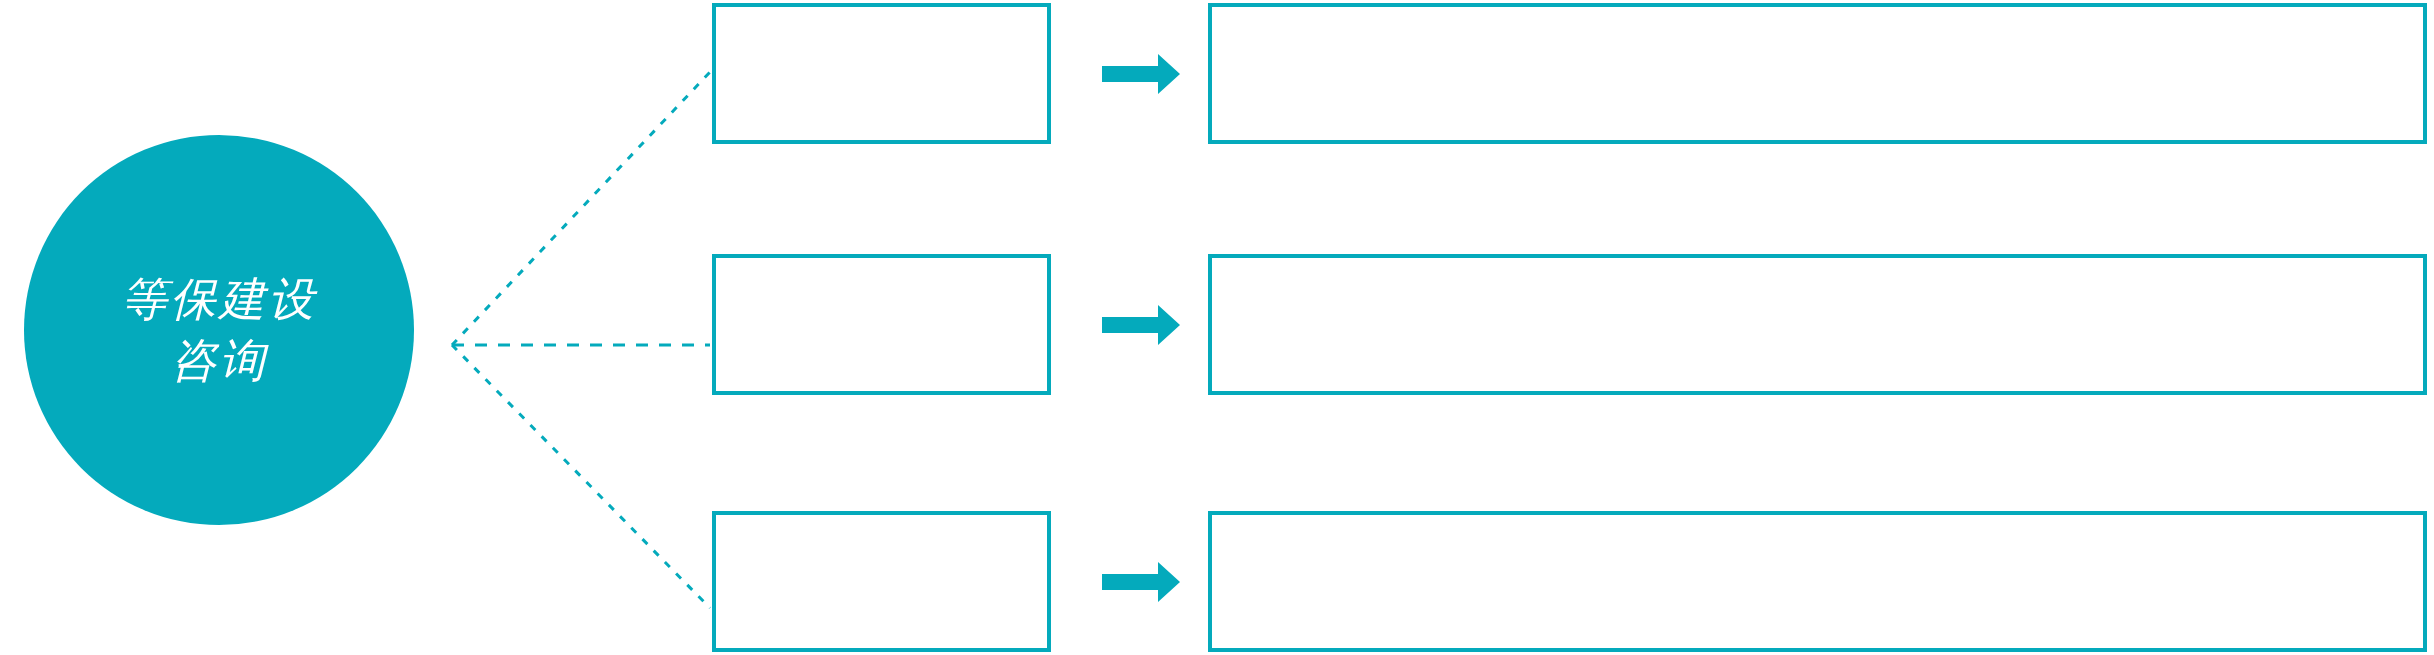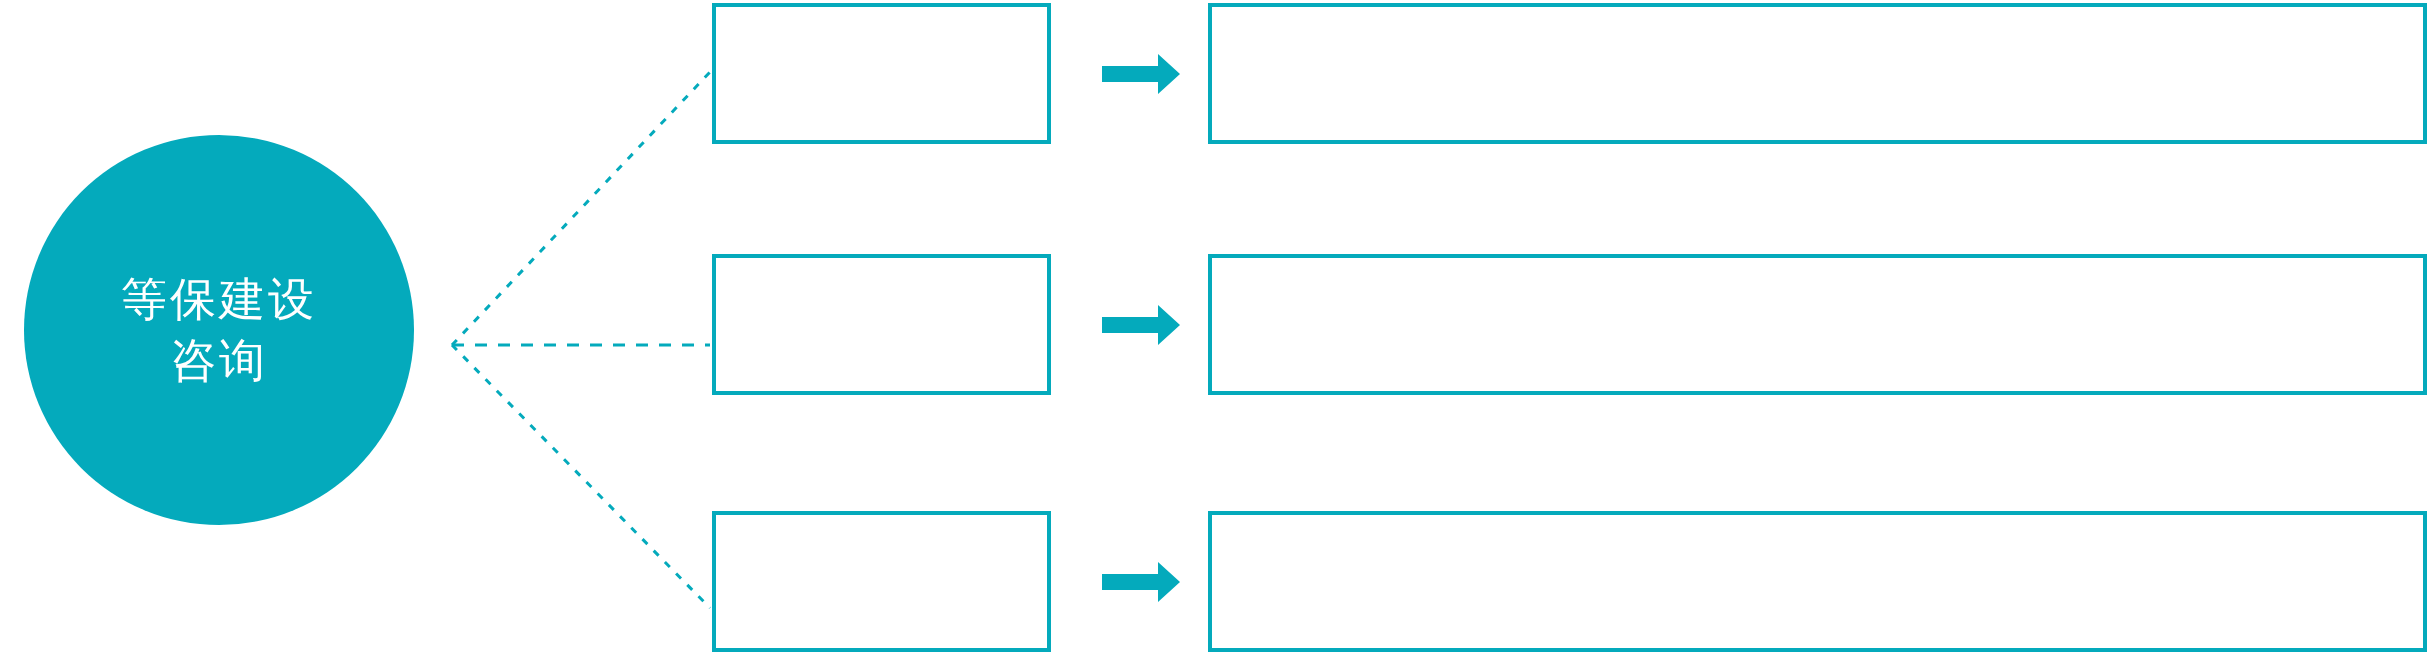--- a/index.html
+++ b/index.html
@@ -34,20 +34,21 @@
     box-sizing: border-box;
   }
   .hub-line {
     color: #ffffff;
     font-size: 46px;
     line-height: 1.32;
     letter-spacing: 3px;
     font-weight: 400;
     white-space: nowrap;
     text-align: left;
+    font-style: italic;
   }
 
   
   .connectors {
     position: absolute;
     left: 0;
     top: 0;
     width: 2434px;
     height: 655px;
     pointer-events: none;

